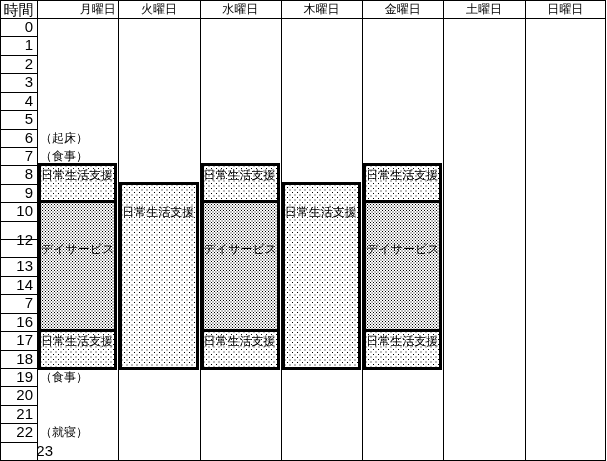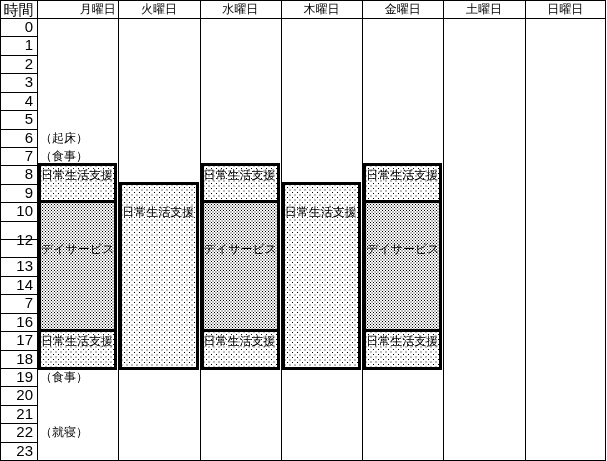--- a/index.html
+++ b/index.html
@@ -114,21 +114,21 @@
       <div class="time-cell" style="top: 257.417px;">13</div>
       <div class="time-cell" style="top: 275.833px;">14</div>
       <div class="time-cell" style="top: 294.25px;">7</div>
       <div class="time-cell" style="top: 312.667px; text-align: right;">16</div>
       <div class="time-cell" style="top: 331.083px;">17</div>
       <div class="time-cell" style="top: 349.5px;">18</div>
       <div class="time-cell" style="top: 367.917px;">19</div>
       <div class="time-cell" style="top: 386.333px;">20</div>
       <div class="time-cell" style="top: 404.75px;">21</div>
       <div class="time-cell" style="top: 423.167px;">22</div>
-      <div class="time-cell" style="top: 441.583px;">23</div>
+      <div class="time-cell" style="top: 441.583px; padding-left: 20px;">23</div>
     </div>
   <div id="blocks-layer">
       <div class="block pattern-light" style="left: 38px; width: 79.2857px; top: 163.333px; height: 40.8333px;">
         <div class="block-label" style="top: 3px;">日常生活支援</div>
       </div>
       <div class="block pattern-dense" style="left: 38px; width: 79.2857px; top: 200.167px; height: 132.917px;">
         <div class="block-label" style="top: 39.8333px;">デイサービス</div>
       </div>
       <div class="block pattern-light" style="left: 38px; width: 79.2857px; top: 329.083px; height: 40.8333px;">
         <div class="block-label" style="top: 3px;">日常生活支援</div>

